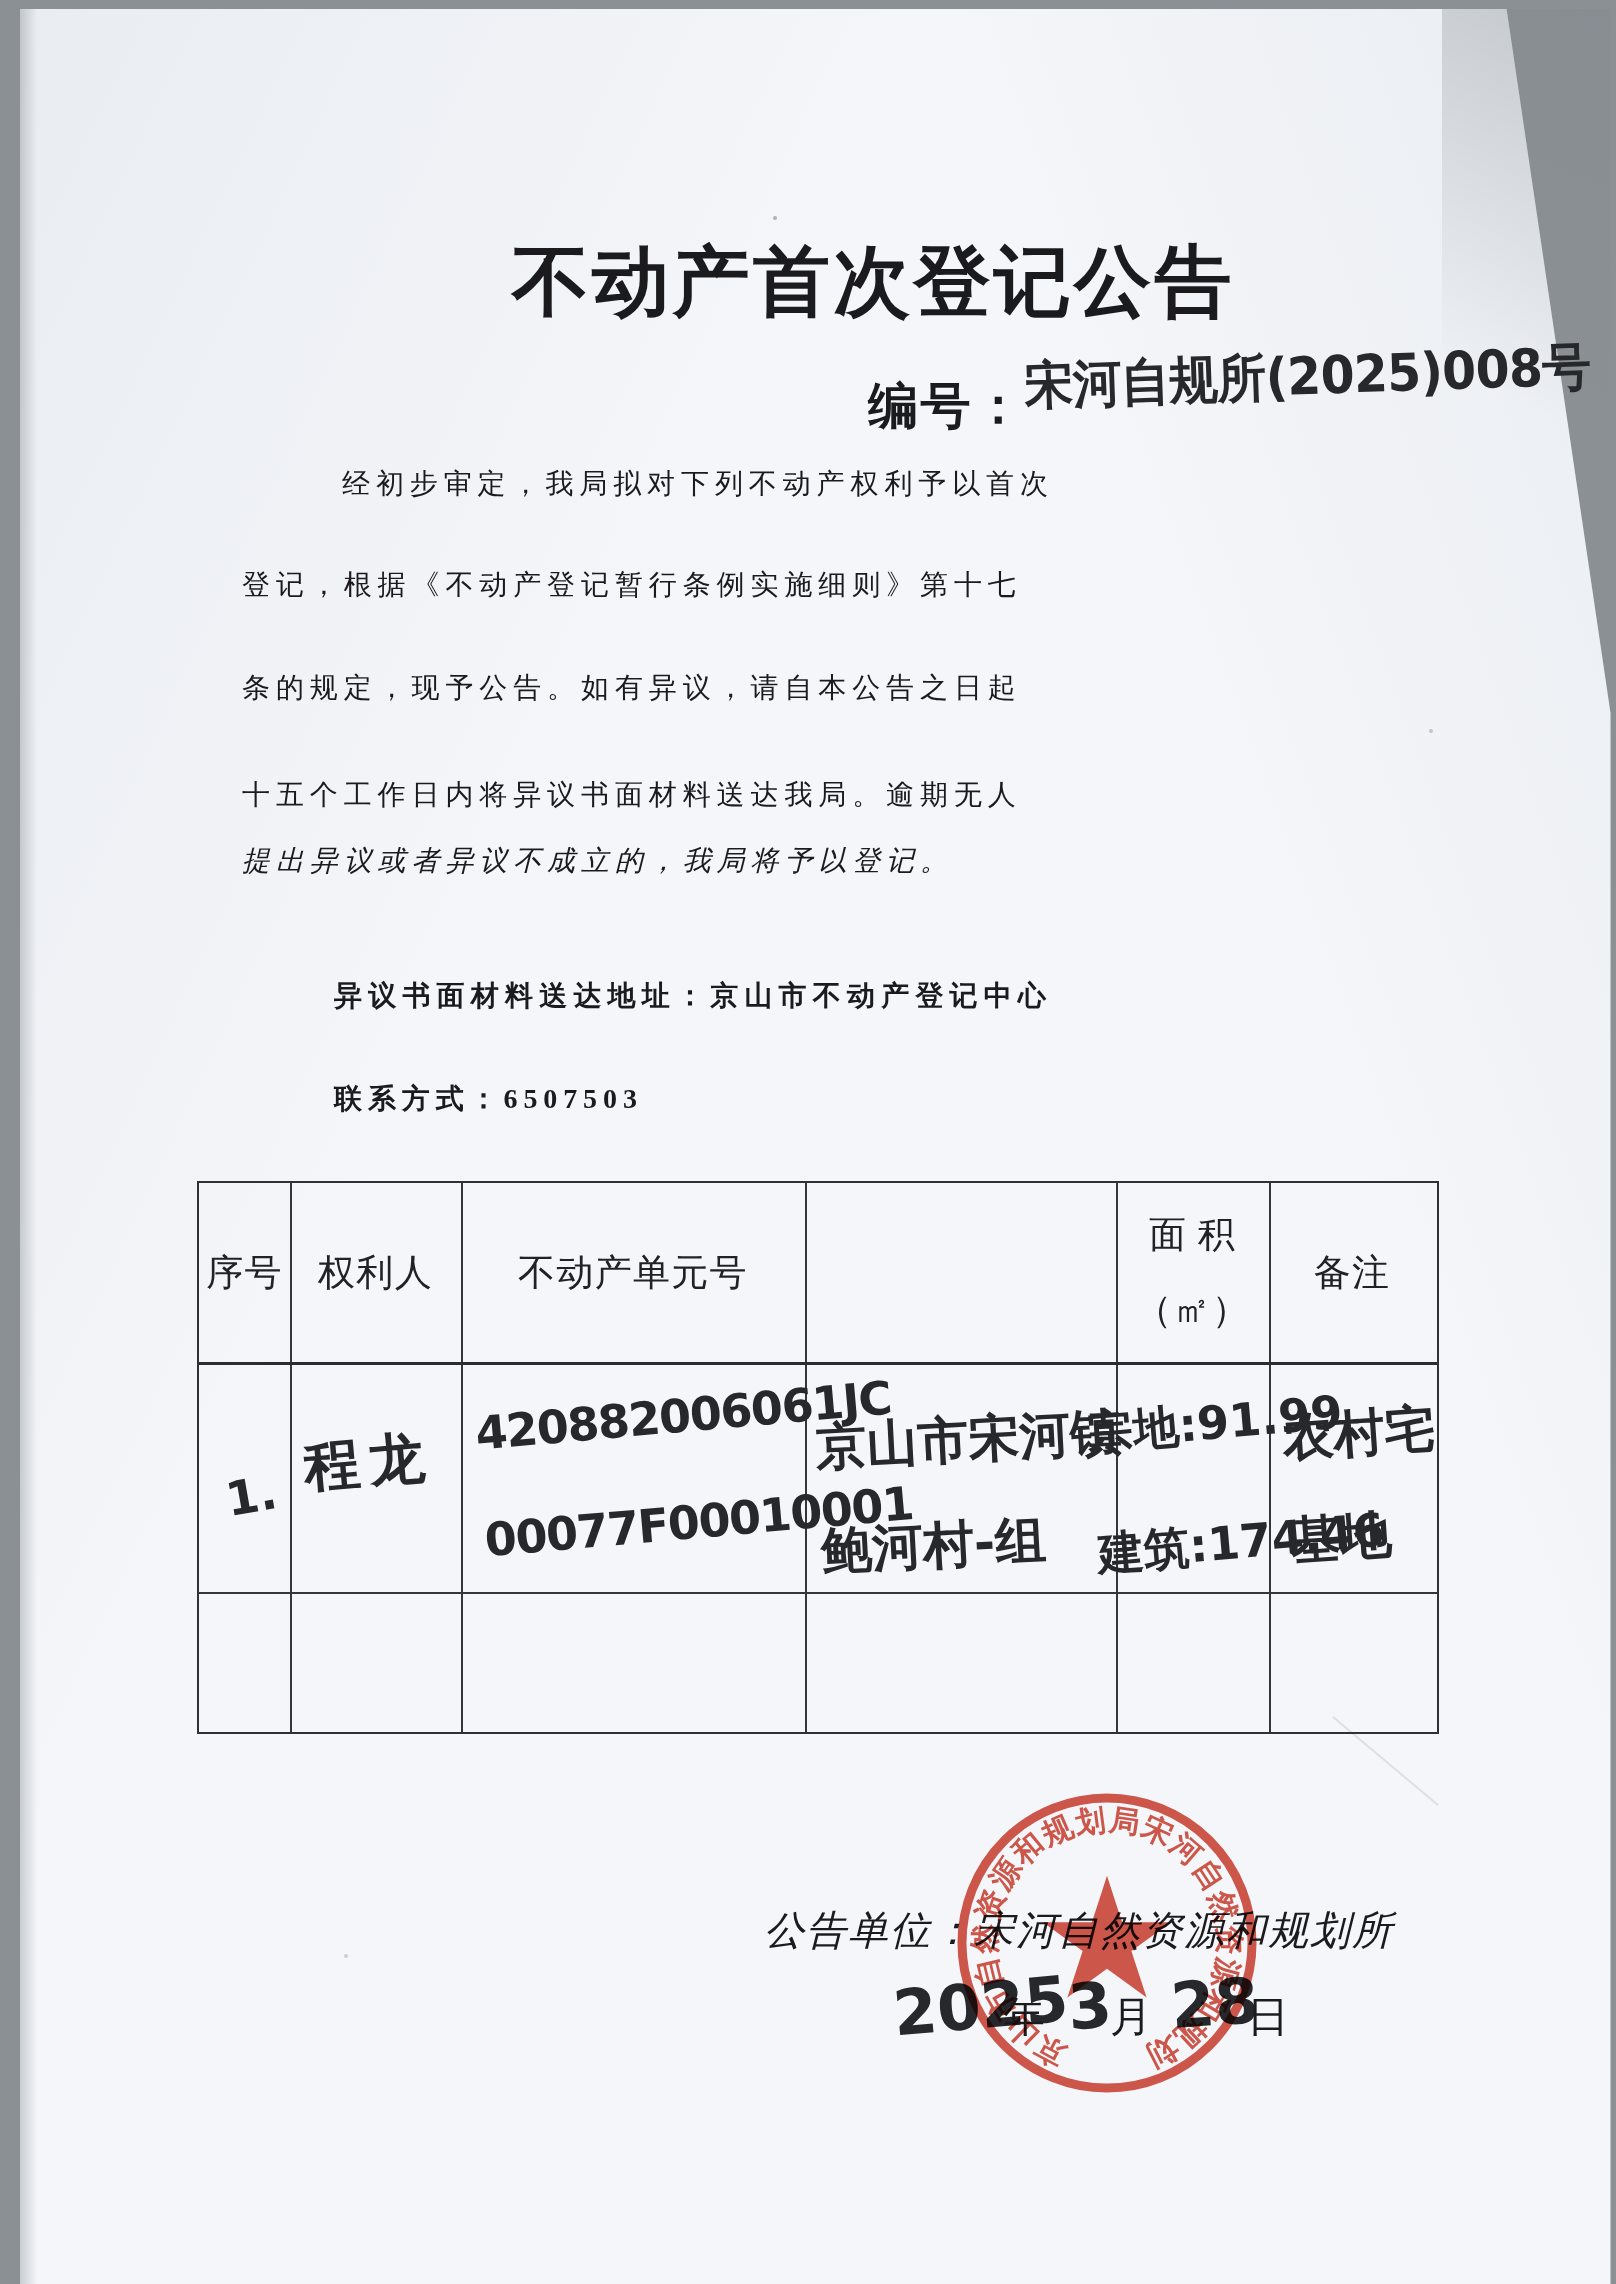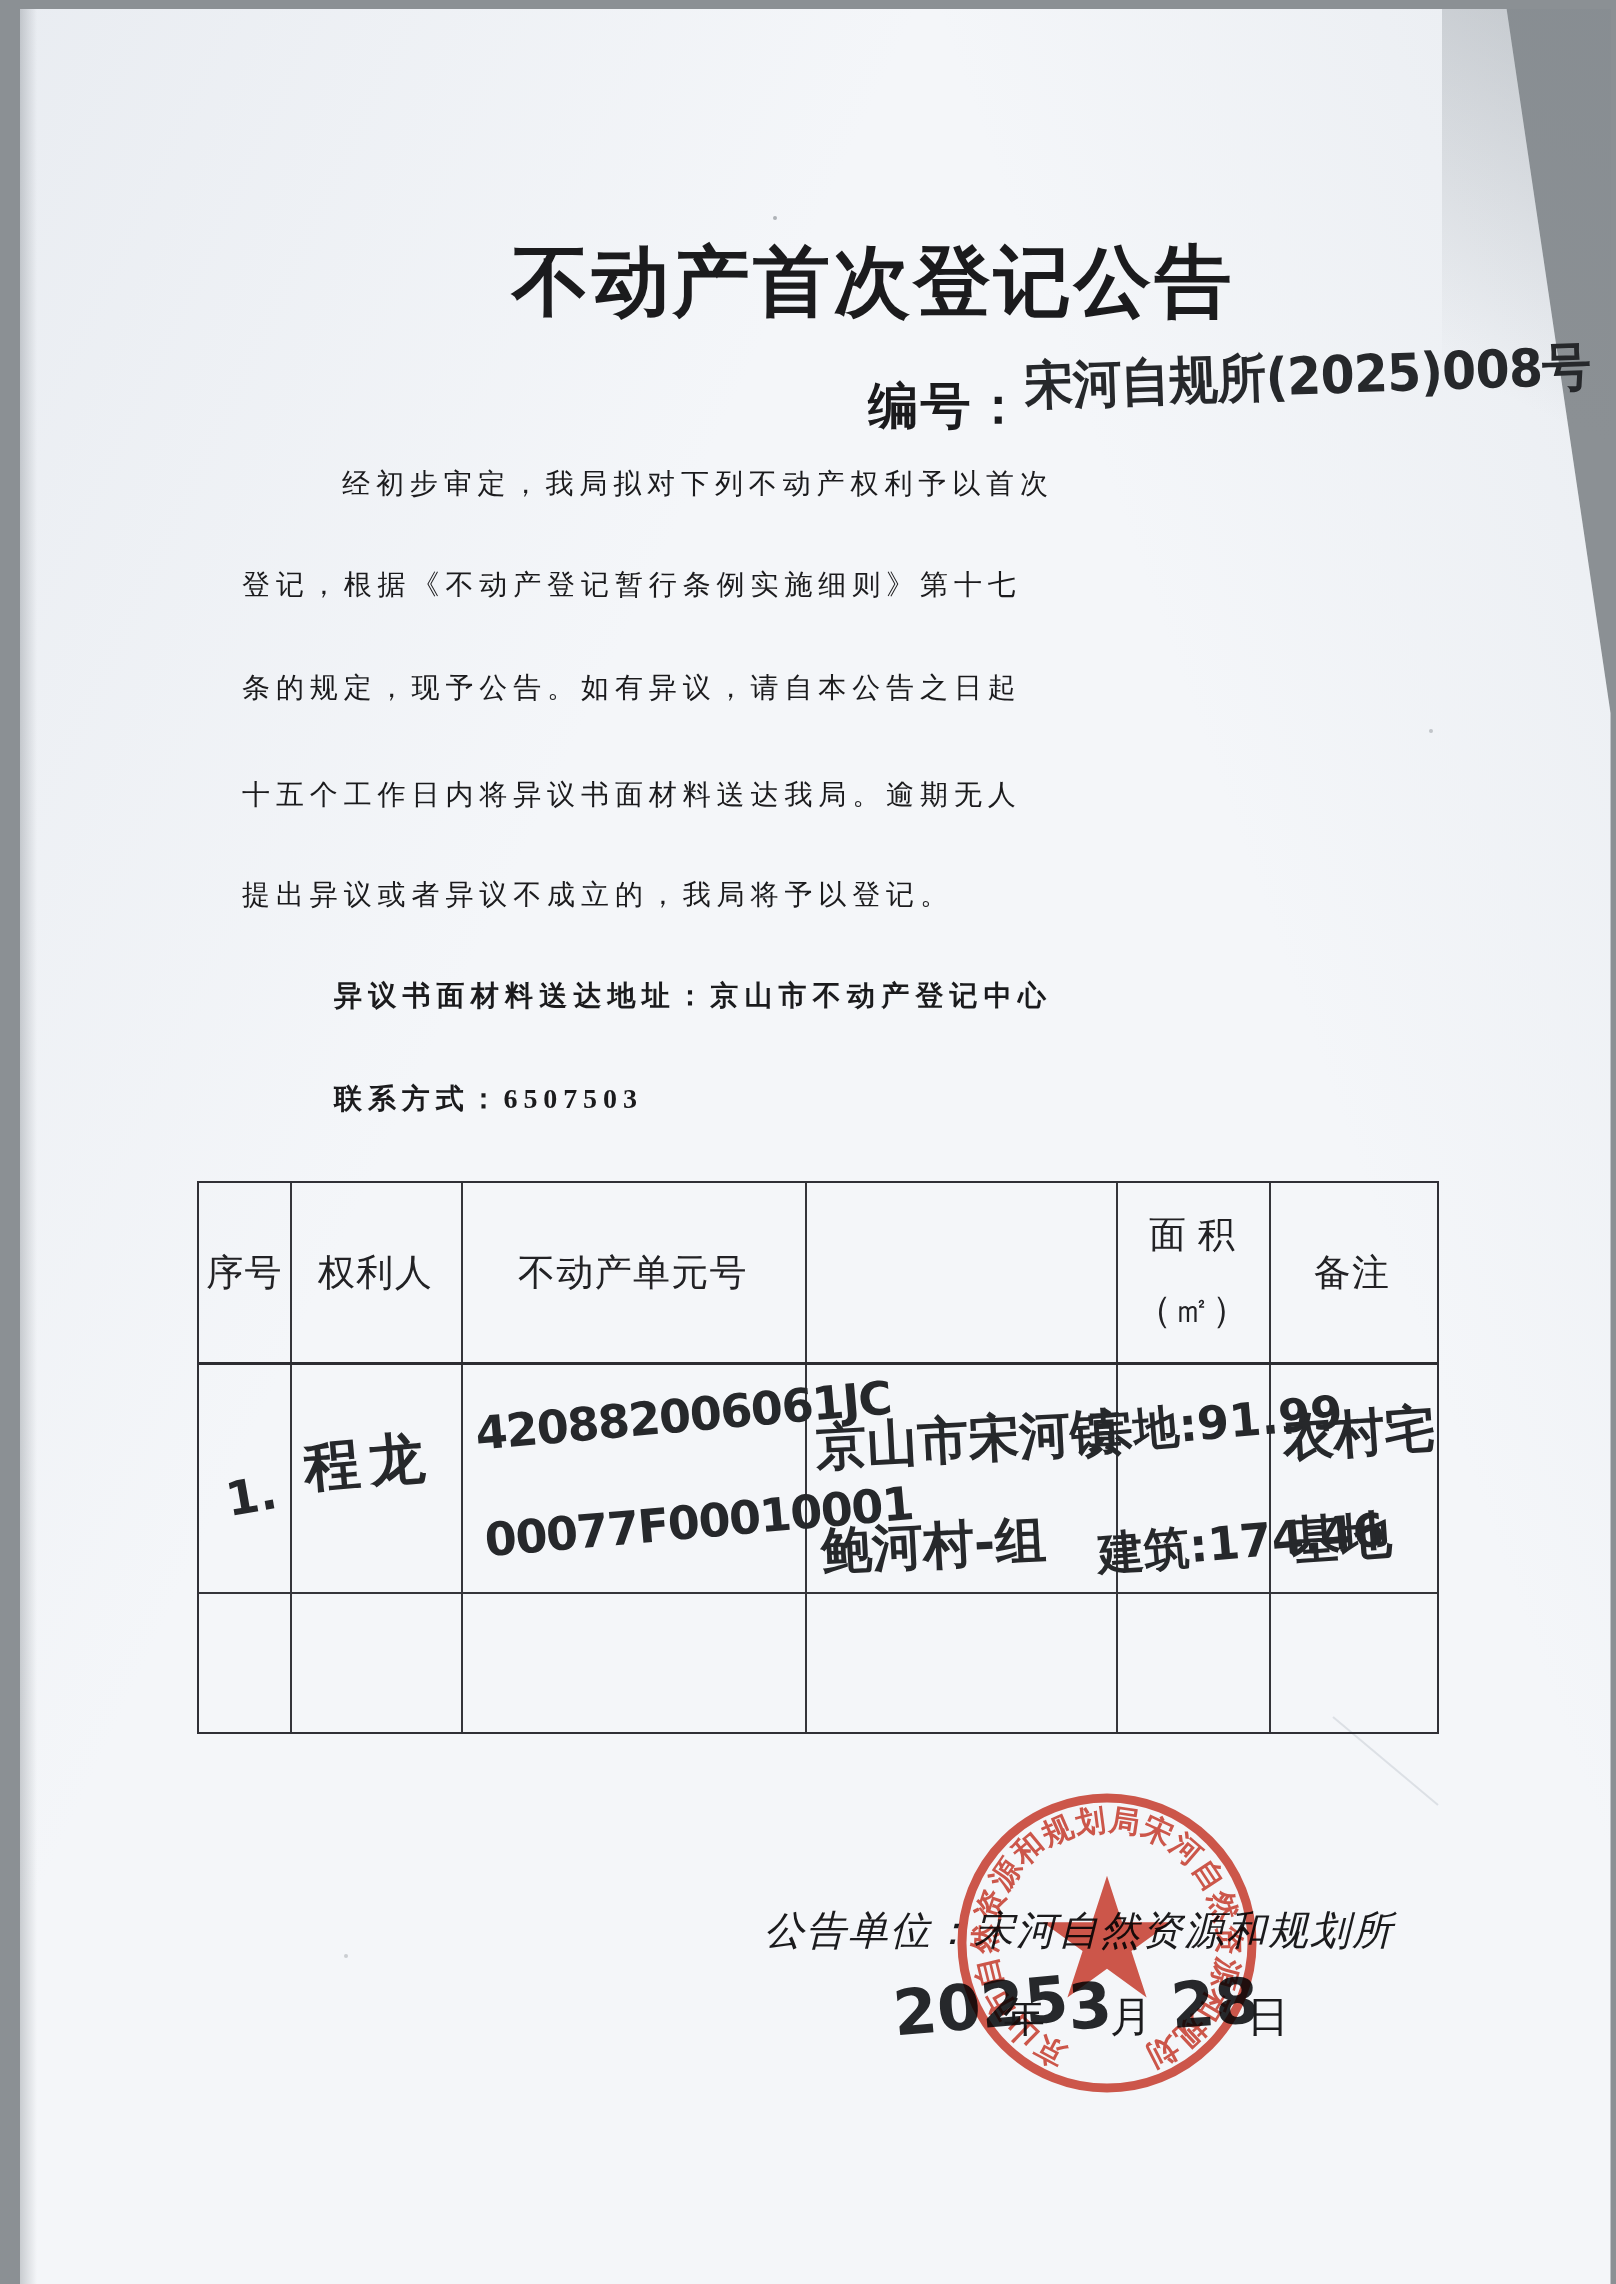--- a/index.html
+++ b/index.html
@@ -110,21 +110,21 @@
   <div class="doc-title printed">不动产首次登记公告</div>
 
   <div class="docno-line">
     <span class="docno-label printed">编号：</span><span class="hw docno-value">宋河自规所(2025)008号</span>
   </div>
 
   <div class="body-line indent" style="top:776px;left:242px;top:465px;">经初步审定，我局拟对下列不动产权利予以首次</div>
   <div class="body-line" style="top:566px;">登记，根据《不动产登记暂行条例实施细则》第十七</div>
   <div class="body-line" style="top:669px;">条的规定，现予公告。如有异议，请自本公告之日起</div>
   <div class="body-line" style="top:776px;">十五个工作日内将异议书面材料送达我局。逾期无人</div>
-  <div class="body-line" style="top:876px;">提出异议或者异议不成立的，我局将予以登记。</div>
+  <div class="body-line" style="top:842px;font-style:italic;">提出异议或者异议不成立的，我局将予以登记。</div>
   <div class="body-line bold" style="top:977px;left:334px;letter-spacing:6.2px;">异议书面材料送达地址：京山市不动产登记中心</div>
   <div class="body-line bold" style="top:1080px;left:334px;">联系方式：6507503</div>
 
   <div class="reg-table">
     <div class="vline" style="left:91px;"></div>
     <div class="vline" style="left:262px;"></div>
     <div class="vline" style="left:606px;"></div>
     <div class="vline" style="left:917px;"></div>
     <div class="vline" style="left:1070px;"></div>
     <div class="hline thick" style="top:179px;"></div>

